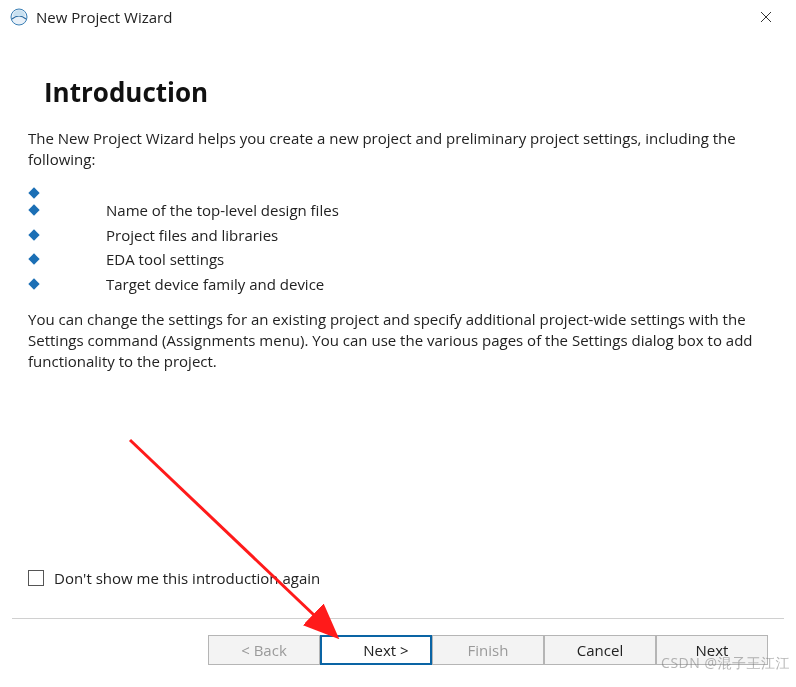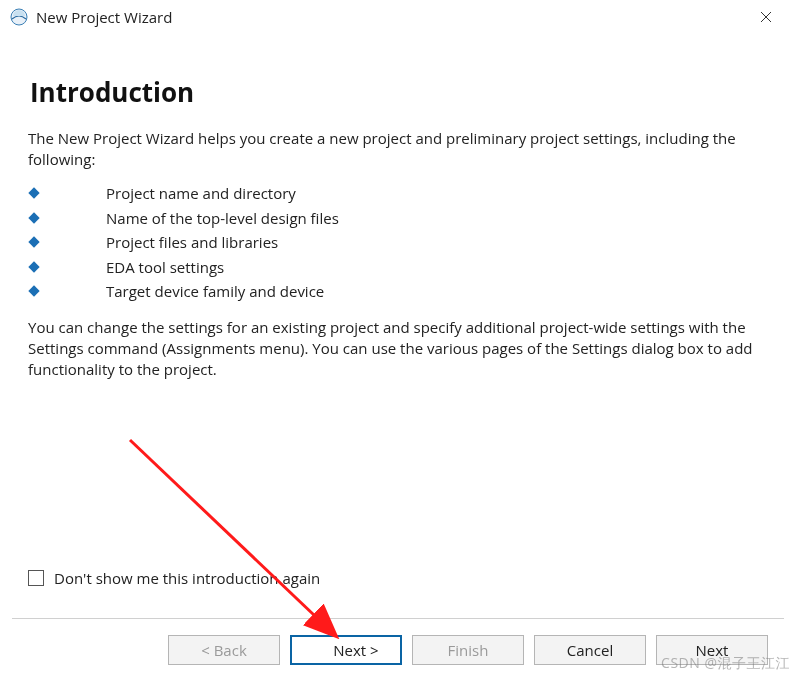--- a/index.html
+++ b/index.html
@@ -38,21 +38,21 @@
     align-items: center;
     justify-content: center;
     cursor: pointer;
     color: #333;
   }
   .close-btn svg { width: 12px; height: 12px; }
   .content {
     padding: 30px 28px 0 28px;
   }
   h1.heading {
-    margin: 10px 0 18px 2px;
+    margin: 10px 0 18px 16px;
     font-size: 26px;
     font-weight: 700;
     color: #111;
   }
   p.intro {
     margin: 8px 0 12px 0;
     line-height: 1.4;
   }
   ul.bullets {
     list-style: none;
@@ -102,21 +102,21 @@
     right: 12px;
     top: 618px;
     height: 1px;
     background: #d0d0d0;
   }
   .button-row {
     position: absolute;
     right: 28px;
     top: 635px;
     display: flex;
-    gap: 10px;
+    gap: 0;
   }
   .btn {
     width: 112px;
     height: 30px;
     border: 1px solid #b5b5b5;
     background: #f3f3f3;
     font-size: 15px;
     display: flex;
     align-items: center;
     justify-content: center;
@@ -169,21 +169,20 @@
 </div>
 
 <div class="content">
   <h1 class="heading">Introduction</h1>
 
   <p class="intro">The New Project Wizard helps you create a new project and preliminary project settings, including the following:</p>
 
   <ul class="bullets">
     <li>
       <span class="diamond"></span>
-      <span class="bullet-text">Project name and directory</span>
     </li>
     <li>
       <span class="diamond"></span>
       <span class="bullet-text">Name of the top-level design files</span>
     </li>
     <li>
       <span class="diamond"></span>
       <span class="bullet-text">Project files and libraries</span>
     </li>
     <li>

